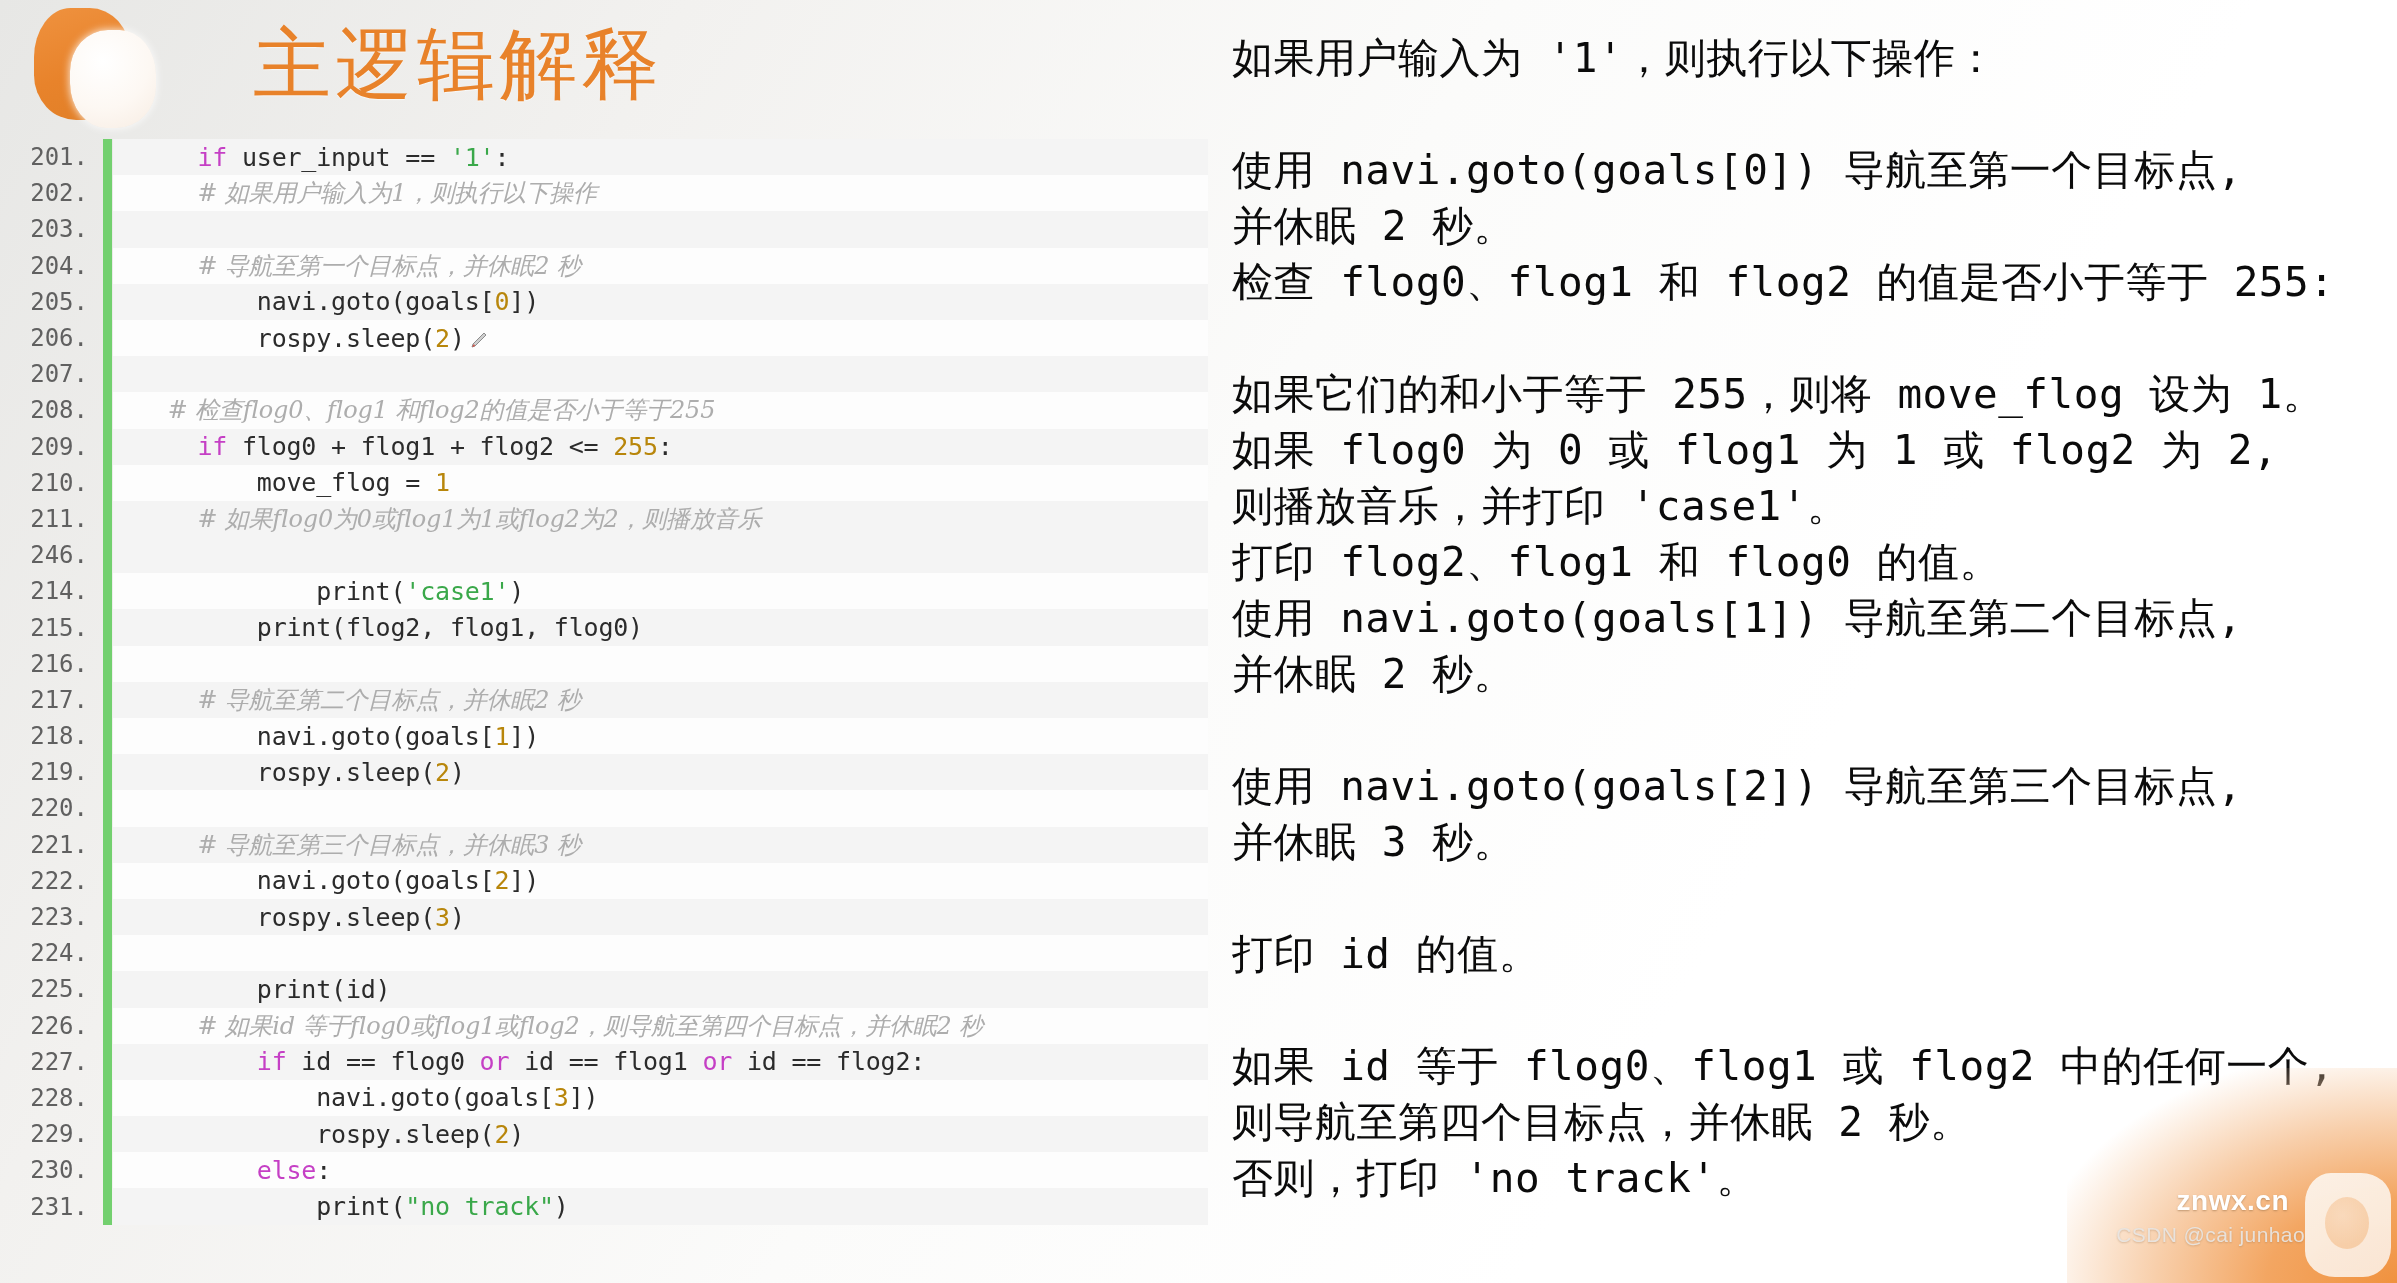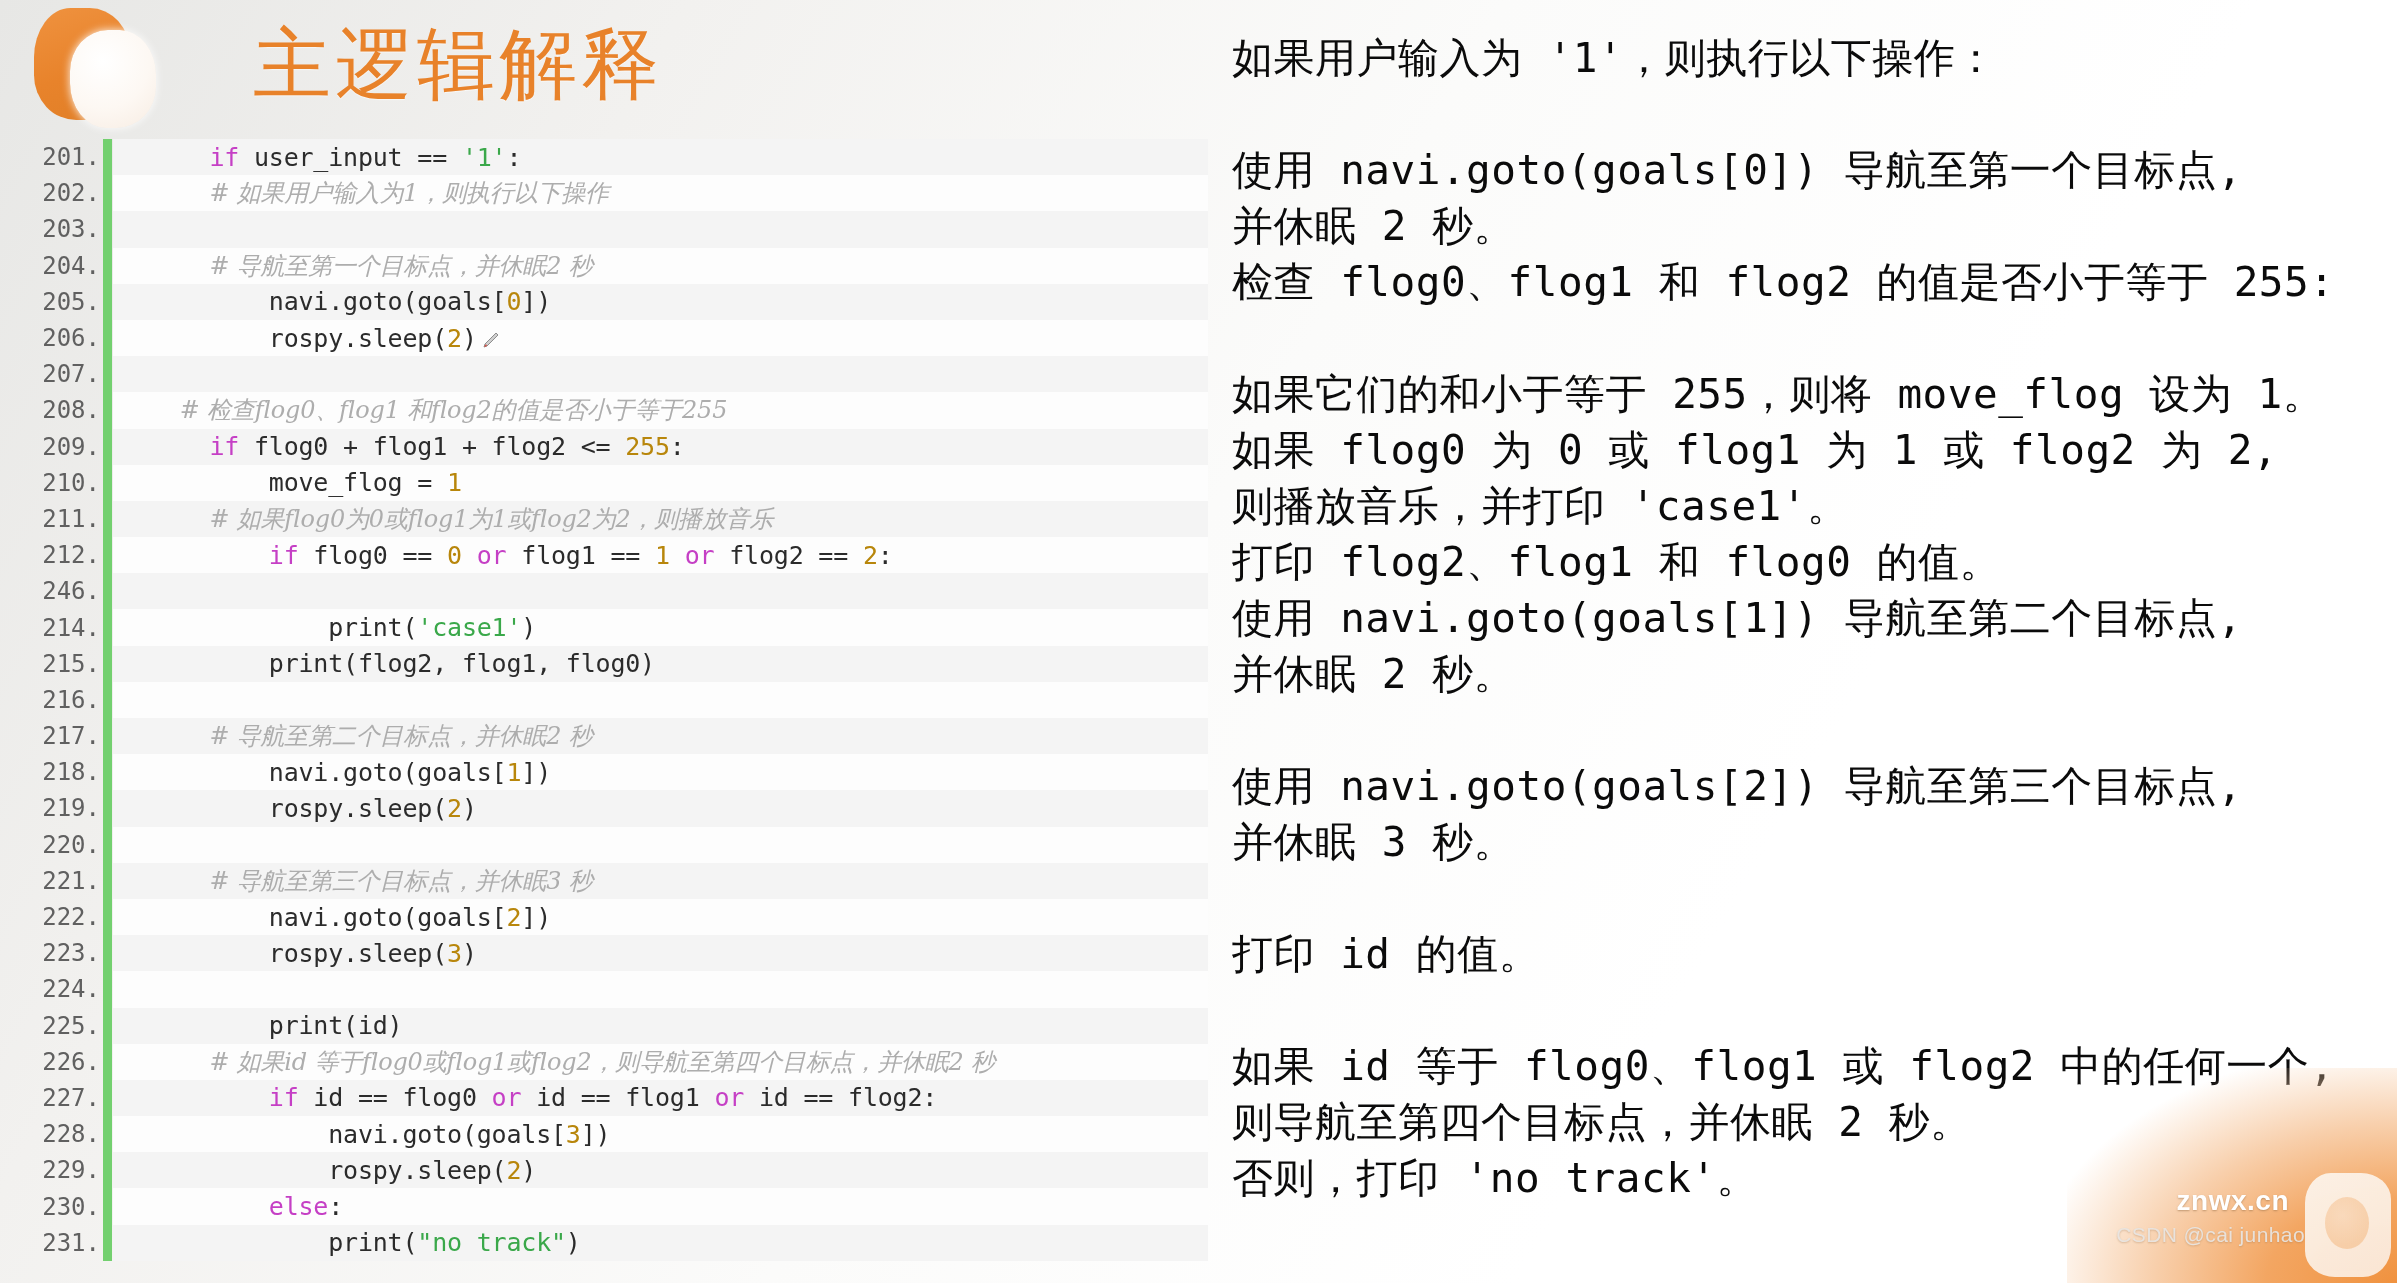--- a/index.html
+++ b/index.html
@@ -81,21 +81,20 @@
     position: relative;
     z-index: 2;
     width: 88px;
     text-align: right;
     padding-right: 0;
     font-family: "DejaVu Sans Mono", "Liberation Mono", monospace;
     font-size: 24px;
     color: #606060;
     letter-spacing: 0px;
     flex: 0 0 88px;
-    padding-left: 12px;
   }
   .gutter-bar {
     position: absolute;
     left: 103px; top: 0;
     width: 9px; height: 100%;
     background: #73d06f;
     z-index: 3;
   }
   .code-text {
     position: relative;
@@ -262,26 +261,20 @@
         <div class="ln">210.</div>
         <div class="gutter-bar"></div>
         <div class="code-text">        move_flog = <span class="n">1</span></div>
       </div>
       <div class="code-row alt">
         <div class="code-bg"></div>
         <div class="ln">211.</div>
         <div class="gutter-bar"></div>
         <div class="code-text"><span class="cm">        # 如果flog0为0或flog1为1或flog2为2，则播放音乐</span></div>
       </div>
-      <div class="code-row">
-        <div class="code-bg"></div>
-        <div class="ln">212.</div>
-        <div class="gutter-bar"></div>
-        <div class="code-text">        <span class="k">if</span> flog0 == <span class="n">0</span> <span class="k">or</span> flog1 == <span class="n">1</span> <span class="k">or</span> flog2 == <span class="n">2</span>:</div>
-      </div>
       <div class="code-row alt">
         <div class="code-bg"></div>
         <div class="ln">246.</div>
         <div class="gutter-bar"></div>
       </div>
       <div class="code-row">
         <div class="code-bg"></div>
         <div class="ln">214.</div>
         <div class="gutter-bar"></div>
         <div class="code-text">            print(<span class="s">'case1'</span>)</div>

